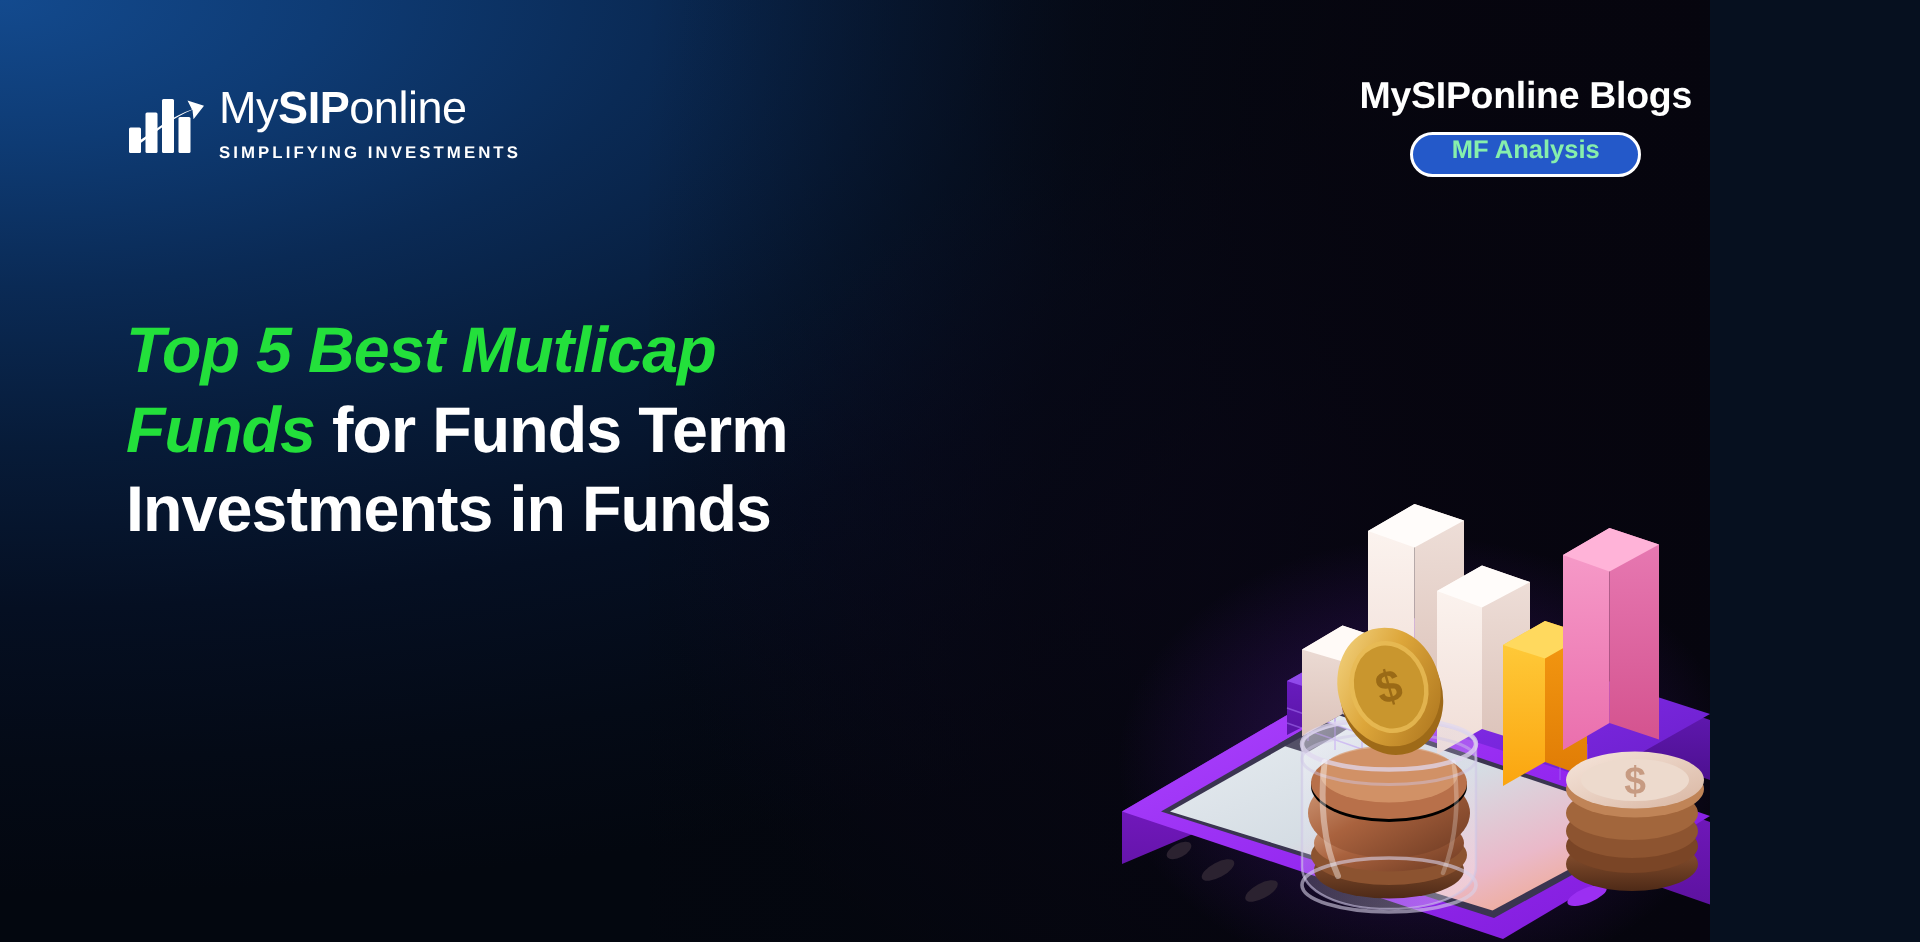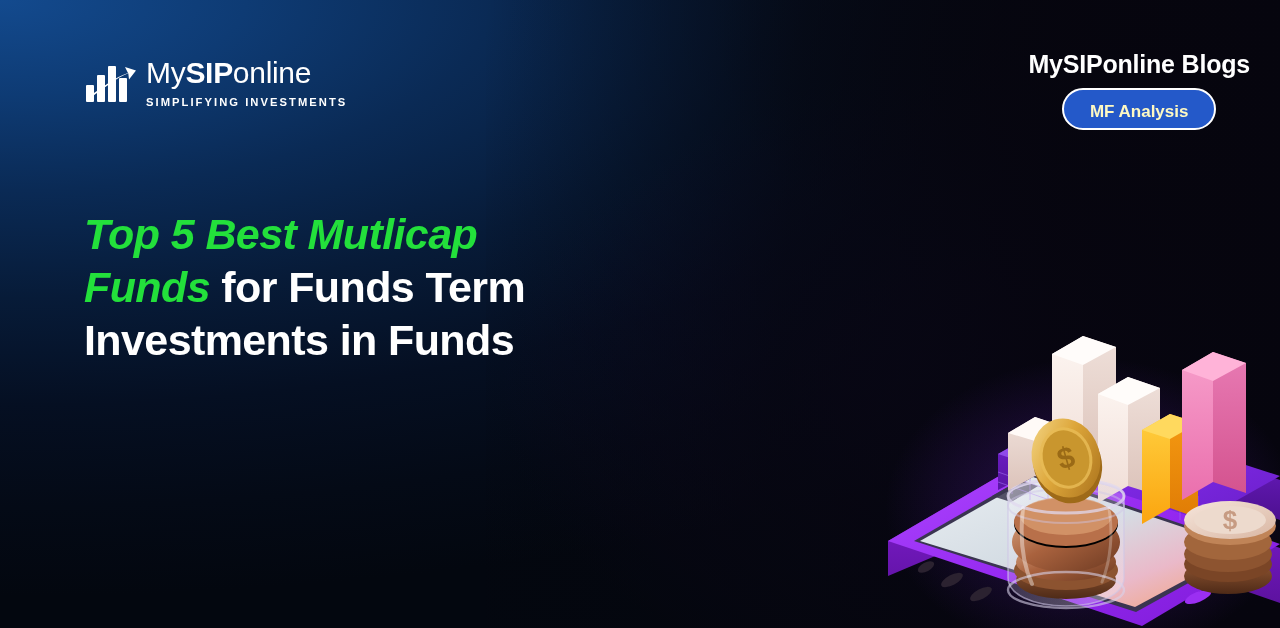--- a/index.html
+++ b/index.html
@@ -5,21 +5,21 @@
 <style>
   * { margin:0; padding:0; box-sizing:border-box; }
   html, body { width:1280px; height:628px; overflow:hidden; }
   body {
     font-family: "Liberation Sans", sans-serif;
     background:#06101f;
   }
 
   .banner {
     position:relative;
-    width:1280px;
+    width:1140px;
     height:628px;
     overflow:hidden;
     background:
       radial-gradient(120% 95% at 0% 0%, #134a8e 0%, #0e3b74 16%, #0a2a55 32%, #071b38 50%, #050f22 68%, #040a16 85%, #03070f 100%),
       linear-gradient(115deg, #0f3f7c 0%, #0a2950 22%, #06172f 45%, #040b18 68%, #05060f 100%);
   }
   
   .bg-haze-right {
     position:absolute; inset:0;
     background:
@@ -45,34 +45,34 @@
     font-weight:300; white-space:nowrap;
   }
   .logo-word .lw-strong { font-weight:700; }
   .logo-tag {
     font-size:11.2px; color:#ffffff; font-weight:600;
     letter-spacing:2.05px; margin-top:9px; white-space:nowrap;
   }
 
   
   .brand-block {
-    position:absolute; right:30px; top:50px;
+    position:absolute; right:12px; top:50px;
     display:flex; flex-direction:column; align-items:center; gap:9px;
   }
   .brand-title {
     font-size:25px; font-weight:700; color:#ffffff;
     letter-spacing:-0.2px; white-space:nowrap;
   }
   .brand-badge {
     background:#2459c9;
     border:2px solid #ffffff;
     border-radius:999px;
-    color:#fef9c3;
+    color:#86efac;
     font-size:17px; font-weight:700;
-    padding:12px 26px 6px;
+    padding:0 26px 6px;
     white-space:nowrap;
     cursor:pointer;
   }
 
   
   .headline {
     position:absolute; left:84px; top:208px;
     width:640px;
     font-size:43px; font-weight:700; line-height:1.23;
     color:#ffffff; letter-spacing:-0.6px;

